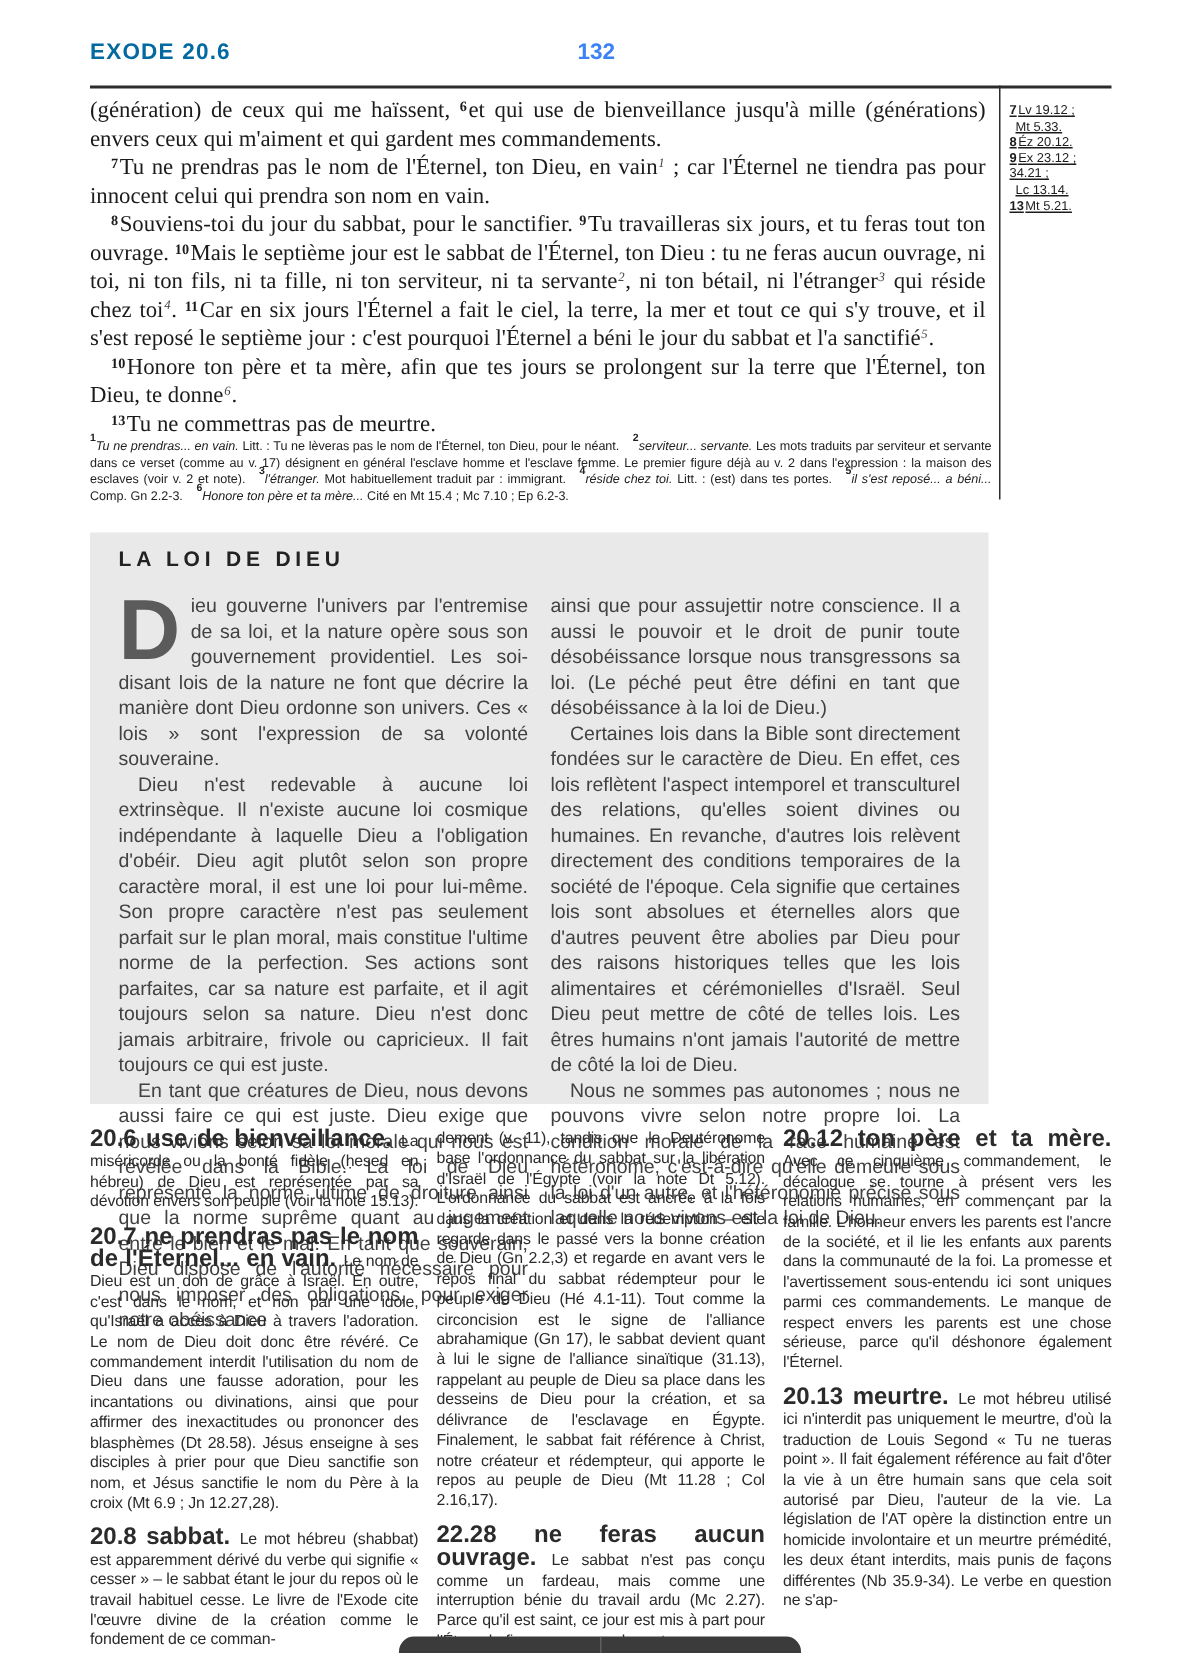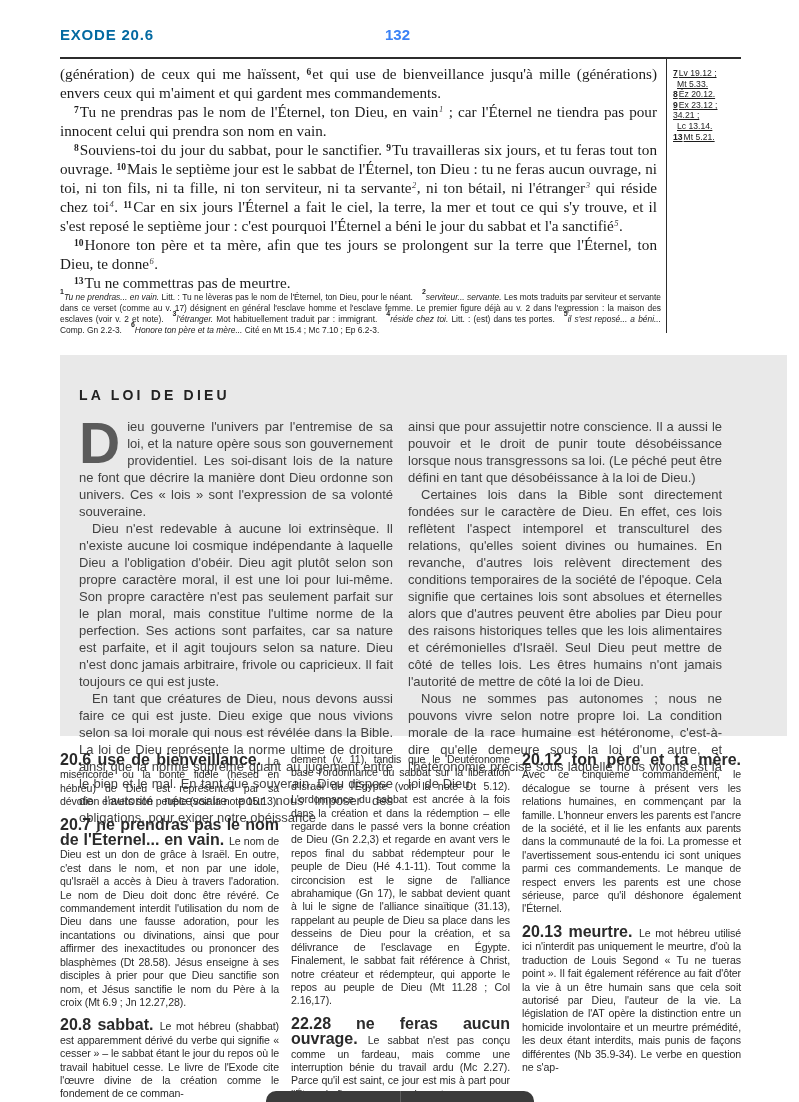--- a/index.html
+++ b/index.html
@@ -45,22 +45,22 @@
   .footnotes {
     position:absolute; left:60px; top:292px; width:601px;
     font-size:8.4px; line-height:11px; color:#222; text-align:justify;
   }
   .footnotes sup { font-size:7px; line-height:0; position:relative; top:-2.5px; font-weight:bold; }
   .footnotes i.lemma { }
   .fn-gap { display:inline-block; width:9px; }
 
   
   .article-box {
-    position:absolute; left:60px; top:355px; width:727px; height:381px;
-    background:#e9e9e9; padding:32px 19px 0 19px;
+    position:absolute; left:60px; top:355px; width:599px; height:381px;
+    background:#e9e9e9; padding:9px 19px 0 19px;
   }
   .article-title {
     font-size:14px; font-weight:bold; letter-spacing:3.2px; color:#222;
     margin-bottom:15px;
   }
   .article-cols { display:flex; gap:15px; }
   .article-col {
     width:314px; font-size:13px; line-height:17px; color:#414141;
     text-align:justify;
   }

